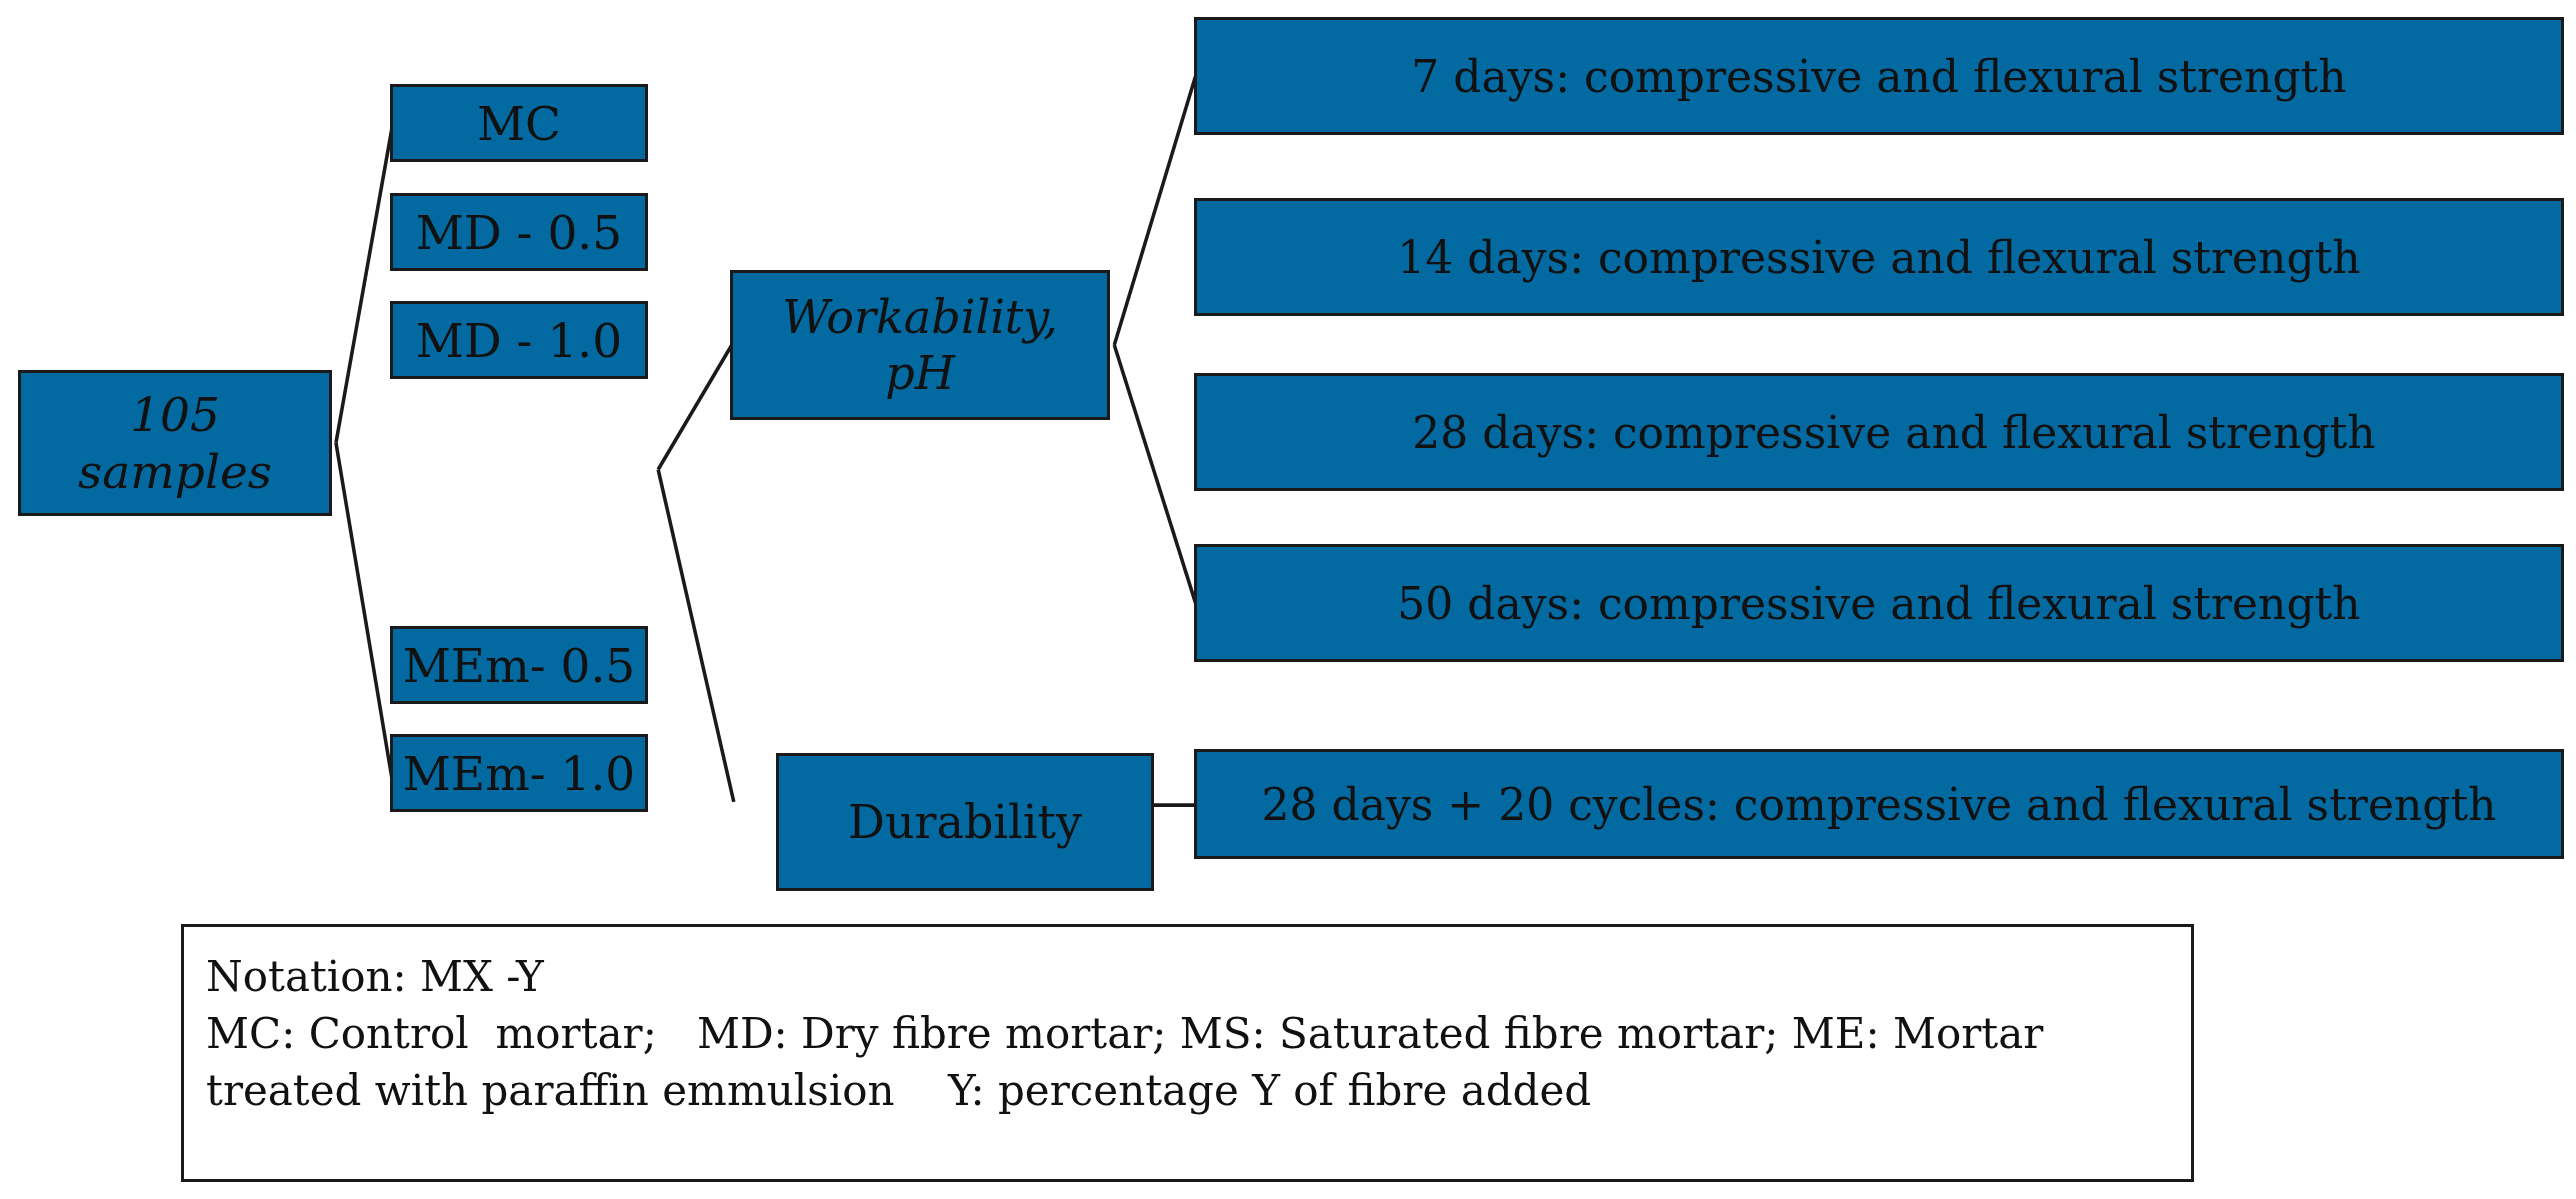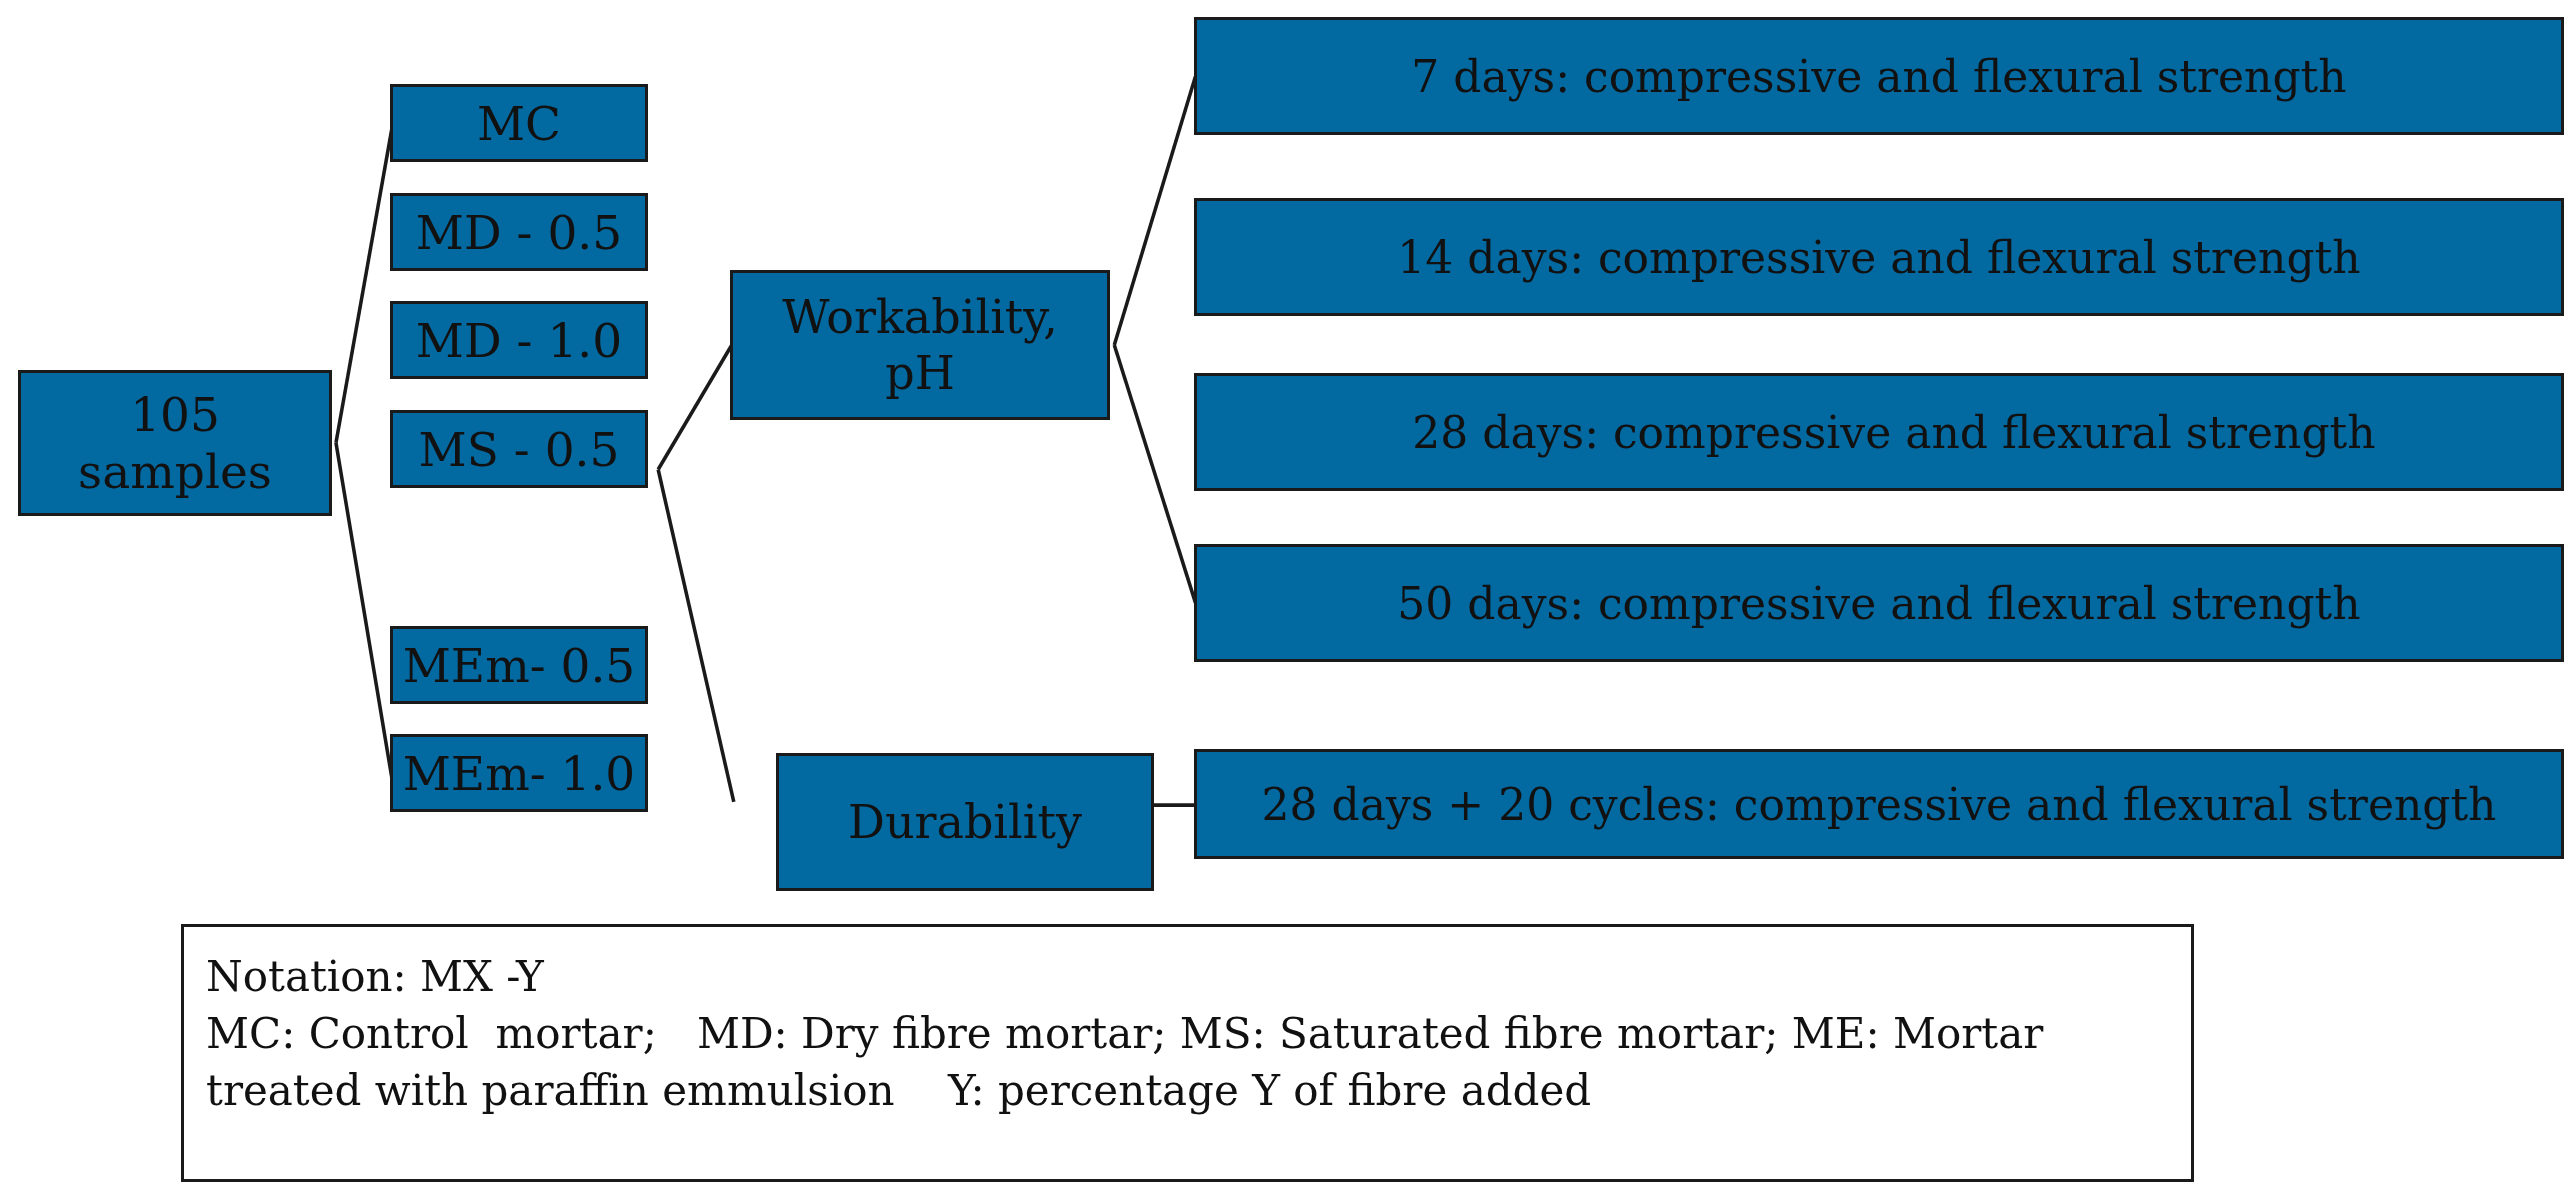--- a/index.html
+++ b/index.html
@@ -33,20 +33,21 @@
     border: 3.9px solid #1a1a1a;
     background: #0369a1;
     display: flex;
     align-items: center;
     justify-content: center;
     text-align: center;
   }
   .multiline {
     white-space: pre-wrap;
     line-height: 1.22;
+    font-style: italic;
   }
   .root-box       { left: 18px;   top: 370px;  width: 314px;  height: 146px; font-size: 47px; }
   .sample-box     { left: 390px;  width: 258px; height: 78px; font-size: 47px; }
   .s0 { top: 84px; }
   .s1 { top: 193px; }
   .s2 { top: 301px; }
   .s3 { top: 410px; }
   .s4 { top: 518px; }
   .s5 { top: 626px; }
   .s6 { top: 734px; }
@@ -89,21 +90,20 @@
     <line x1="1414" y1="438" x2="1517" y2="765"></line>
     <line x1="1409" y1="1022" x2="1517" y2="1022"></line>
   </svg>
 
   <div class="box root-box multiline">105
 samples</div>
 
   <div class="box sample-box s0">MC</div>
   <div class="box sample-box s1">MD - 0.5</div>
   <div class="box sample-box s2">MD - 1.0</div>
-  <div class="box sample-box s3">MS - 0.5</div>
   <div class="box sample-box s5">MEm- 0.5</div>
   <div class="box sample-box s6">MEm- 1.0</div>
 
   <div class="box workability-box multiline">Workability,
 pH</div>
   <div class="box durability-box">Durability</div>
 
   <div class="box result-box r0">7 days: compressive and flexural strength</div>
   <div class="box result-box r1">14 days: compressive and flexural strength</div>
   <div class="box result-box r2">28 days: compressive and flexural strength</div>

